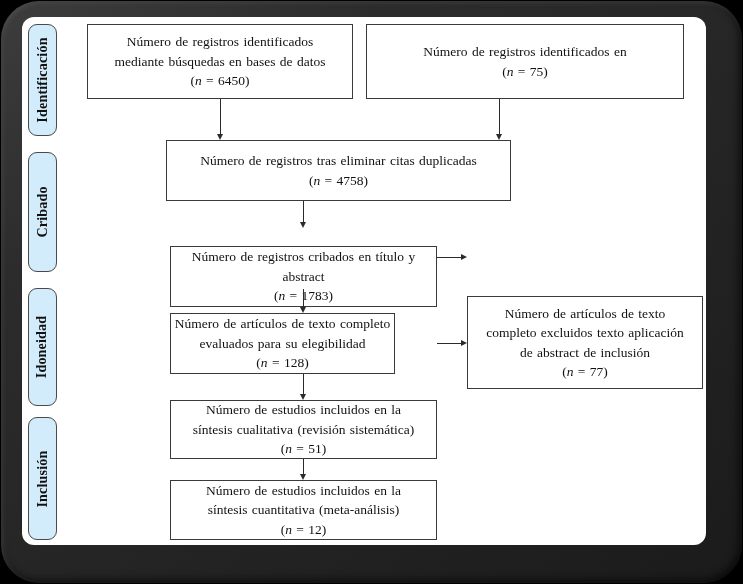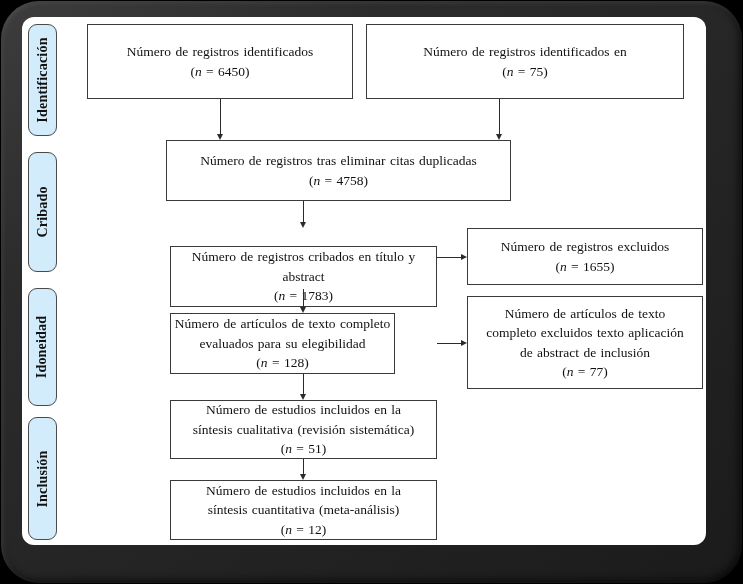--- a/index.html
+++ b/index.html
@@ -72,43 +72,40 @@
   </div>
   <div class="stage" style="top:271px;height:118px">
     <span class="stage-text">Idoneidad</span>
   </div>
   <div class="stage" style="top:400px;height:123px">
     <span class="stage-text">Inclusión</span>
   </div>
 
   <div class="fbox" style="left:65px;top:7px;width:266px;height:75px">
     <div class="line">Número de registros identificados</div>
+    <div class="line">mediante búsquedas en bases de datos</div>
     <div class="line count">(<i>n</i> = 6450)</div>
   </div>
 
   <div class="fbox" style="left:344px;top:7px;width:318px;height:75px">
     <div class="line">Número de registros identificados en</div>
     <div class="line count">(<i>n</i> = 75)</div>
   </div>
 
   <div class="fbox" style="left:144px;top:123px;width:345px;height:61px">
     <div class="line">Número de registros tras eliminar citas duplicadas</div>
     <div class="line count">(<i>n</i> = 4758)</div>
   </div>
 
   <div class="fbox" style="left:148px;top:229px;width:267px;height:61px">
     <div class="line">Número de registros cribados en título y</div>
     <div class="line">abstract</div>
     <div class="line count">(<i>n</i> = 1783)</div>
   </div>
 
-  <div class="fbox" style="left:445px;top:211px;width:236px;height:57px">
-    <div class="line">Número de registros excluidos</div>
-    <div class="line count">(<i>n</i> = 1655)</div>
-  </div>
 
   <div class="fbox" style="left:148px;top:296px;width:225px;height:61px">
     <div class="line">Número de artículos de texto completo</div>
     <div class="line">evaluados para su elegibilidad</div>
     <div class="line count">(<i>n</i> = 128)</div>
   </div>
 
   <div class="fbox" style="left:445px;top:279px;width:236px;height:93px">
     <div class="line">Número de artículos de texto</div>
     <div class="line">completo excluidos texto aplicación</div>

